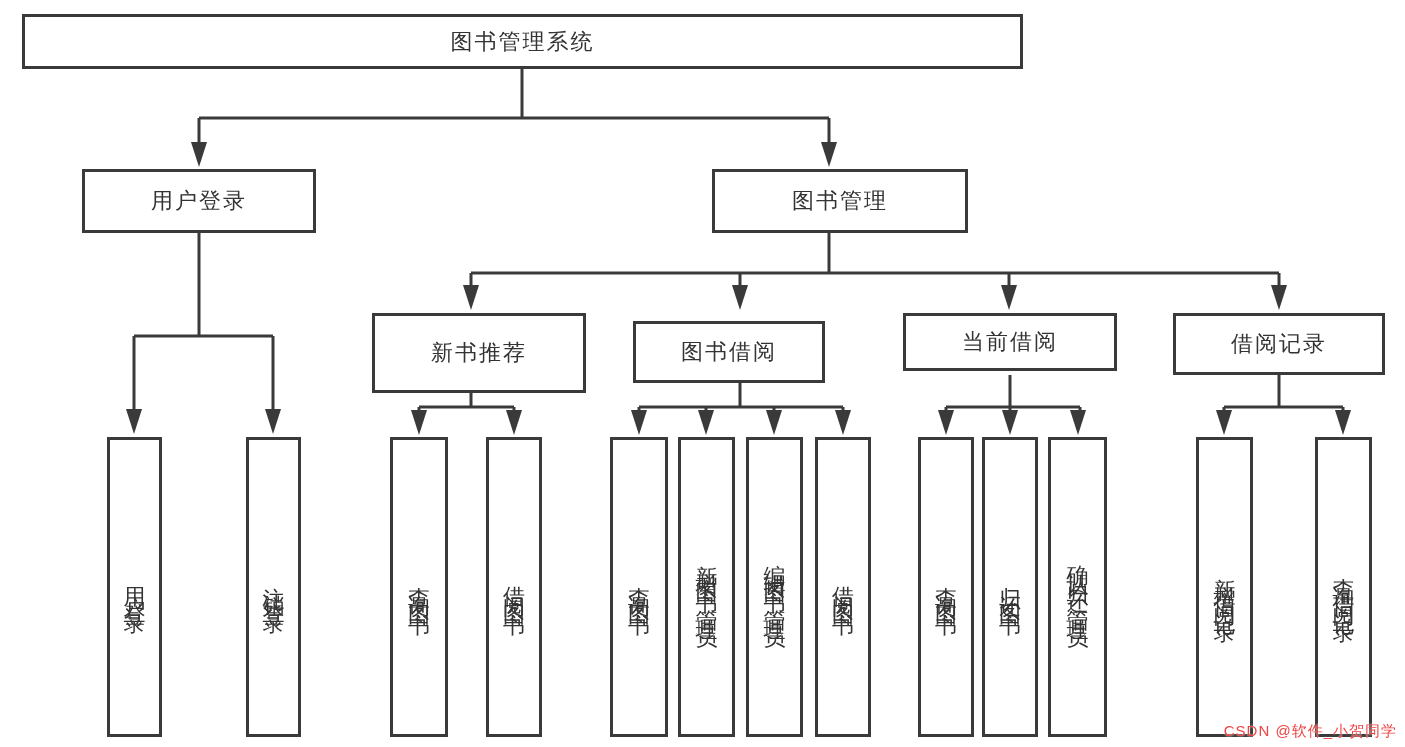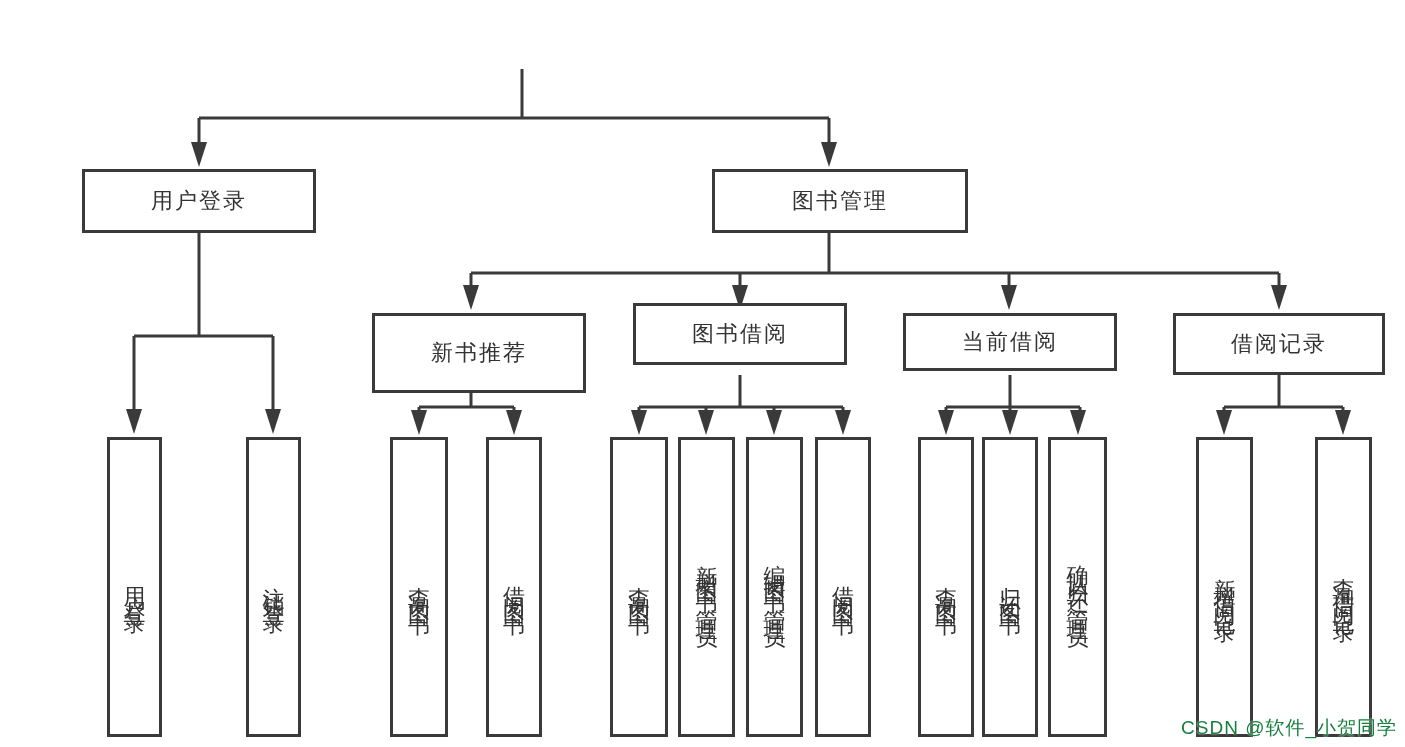--- a/index.html
+++ b/index.html
@@ -42,23 +42,23 @@
     writing-mode: vertical-rl;
     text-orientation: mixed;
     font-size: 22px;
     letter-spacing: 9px;
     line-height: 1;
   }
   .watermark {
     position: absolute;
     right: 8px;
     bottom: 6px;
-    font-size: 19px;
+    font-size: 15px;
     letter-spacing: 1px;
-    color: #15803d;
+    color: #ef4444;
     text-shadow: 0 0 2px #ffffff;
     white-space: nowrap;
     pointer-events: none;
   }
 </style>
 </head>
 <body>
 
 <div class="canvas">
 
@@ -86,32 +86,35 @@
       <polygon points="766,410 782,410 774,435"></polygon>
       <polygon points="835,410 851,410 843,435"></polygon>
       <polygon points="938,410 954,410 946,435"></polygon>
       <polygon points="1002,410 1018,410 1010,435"></polygon>
       <polygon points="1070,410 1086,410 1078,435"></polygon>
       <polygon points="1216,410 1232,410 1224,435"></polygon>
       <polygon points="1335,410 1351,410 1343,435"></polygon>
     </g>
   </svg>
 
+  <div class="node hbox" style="left:22px; top:14px; width:1001px; height:55px;">
+    <span>图书管理系统</span>
+  </div>
 
   <div class="node hbox" style="left:82px; top:169px; width:234px; height:64px;">
     <span>用户登录</span>
   </div>
   <div class="node hbox" style="left:712px; top:169px; width:256px; height:64px;">
     <span>图书管理</span>
   </div>
 
   <div class="node hbox" style="left:363px; top:313px; width:214px; height:80px;margin-left:9px;">
     <span>新书推荐</span>
   </div>
-  <div class="node hbox" style="left:633px; top:303px; width:214px; height:62px;">
+  <div class="node hbox" style="left:633px; top:321px; width:192px; height:62px;">
     <span>图书借阅</span>
   </div>
   <div class="node hbox" style="left:903px; top:313px; width:214px; height:58px;">
     <span>当前借阅</span>
   </div>
   <div class="node hbox" style="left:1173px; top:313px; width:212px; height:62px;">
     <span>借阅记录</span>
   </div>
 
   <div class="node vbox" style="left:107px; top:437px; width:55px; height:300px;">

